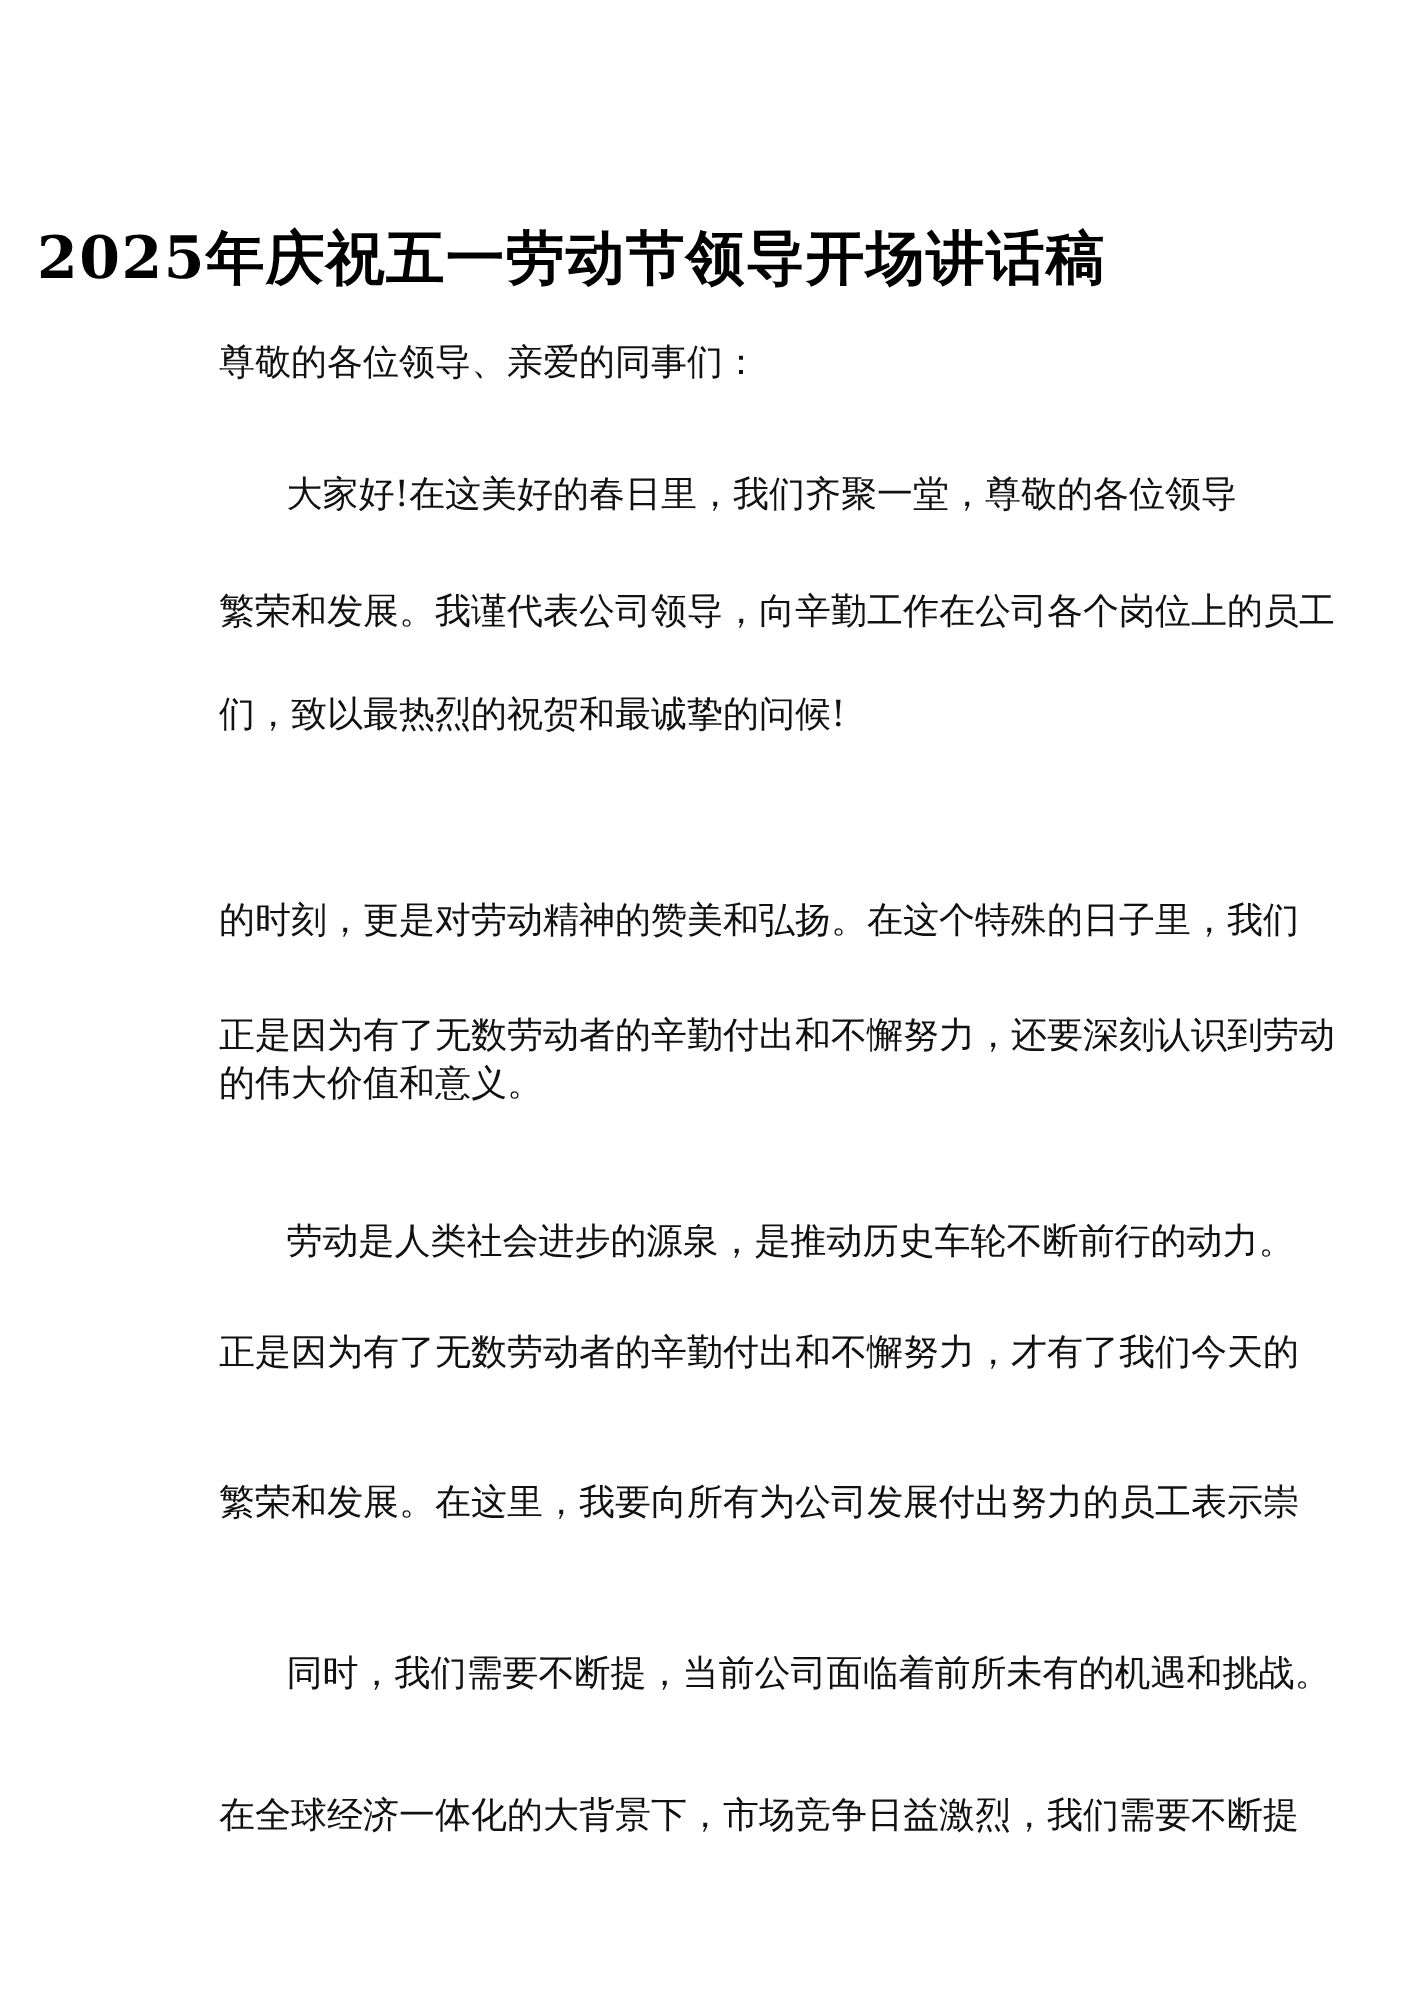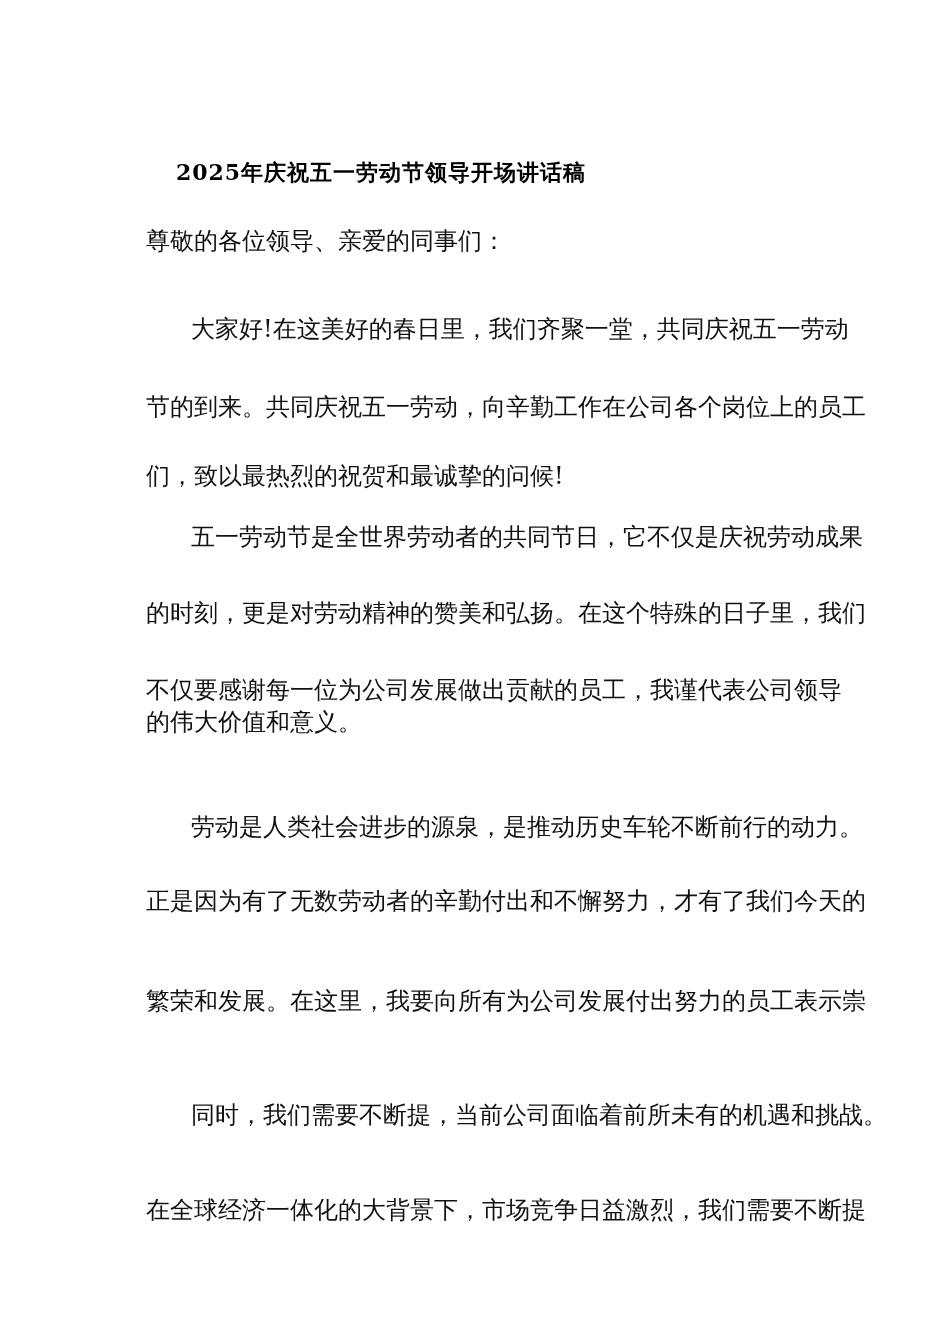--- a/index.html
+++ b/index.html
@@ -23,21 +23,21 @@
       background: #ffffff;
     }
     .title {
       position: absolute;
       left: 0;
       width: 762px;
       top: 150px;
       height: 44px;
       line-height: 44px;
       text-align: center;
-      font-size: 22px;
+      font-size: 39px;
       font-weight: bold;
       letter-spacing: 1px;
       margin: 0;
       color: #000;
     }
     .line {
       position: absolute;
       left: 146px;
       width: 664px;
       height: 30px;
@@ -56,25 +56,24 @@
       text-align-last: left;
     }
   </style>
 </head>
 <body>
 
 <div class="page">
   <h1 class="title">2025年庆祝五一劳动节领导开场讲话稿</h1>
 
   <p class="line last" style="top: 226px;">尊敬的各位领导、亲爱的同事们：</p>
-  <p class="line indent" style="top: 314px;">大家好!在这美好的春日里，我们齐聚一堂，共同庆祝五一劳动</p>
-  <p class="line" style="top: 392px;">节的到来。共同庆祝五一劳动，向辛勤工作在公司各个岗位上的员工</p>
+  <p class="line indent" style="top: 314px;">大家好!在这美好的春日里，我们齐聚一堂，尊敬的各位领导</p>
+  <p class="line" style="top: 392px;">繁荣和发展。我谨代表公司领导，向辛勤工作在公司各个岗位上的员工</p>
   <p class="line last" style="top: 461px;">们，致以最热烈的祝贺和最诚挚的问候!</p>
-  <p class="line indent" style="top: 522px;">五一劳动节是全世界劳动者的共同节日，它不仅是庆祝劳动成果</p>
   <p class="line" style="top: 598px;">的时刻，更是对劳动精神的赞美和弘扬。在这个特殊的日子里，我们</p>
-  <p class="line" style="top: 675px;">不仅要感谢每一位为公司发展做出贡献的员工，我谨代表公司领导</p>
+  <p class="line" style="top: 675px;">正是因为有了无数劳动者的辛勤付出和不懈努力，还要深刻认识到劳动</p>
   <p class="line last" style="top: 707px;">的伟大价值和意义。</p>
   <p class="line" style="top: 886px;">正是因为有了无数劳动者的辛勤付出和不懈努力，才有了我们今天的</p>
   <p class="line indent" style="top: 812px;">劳动是人类社会进步的源泉，是推动历史车轮不断前行的动力。</p>
   <p class="line" style="top: 962px; margin-top: 24px;">繁荣和发展。在这里，我要向所有为公司发展付出努力的员工表示崇</p>
   <p class="line indent" style="top: 1100px;">同时，我们需要不断提，当前公司面临着前所未有的机遇和挑战。</p>
   <p class="line" style="top: 1175px; margin-top: 20px;">在全球经济一体化的大背景下，市场竞争日益激烈，我们需要不断提</p>
 </div>
 
 </body></html>

